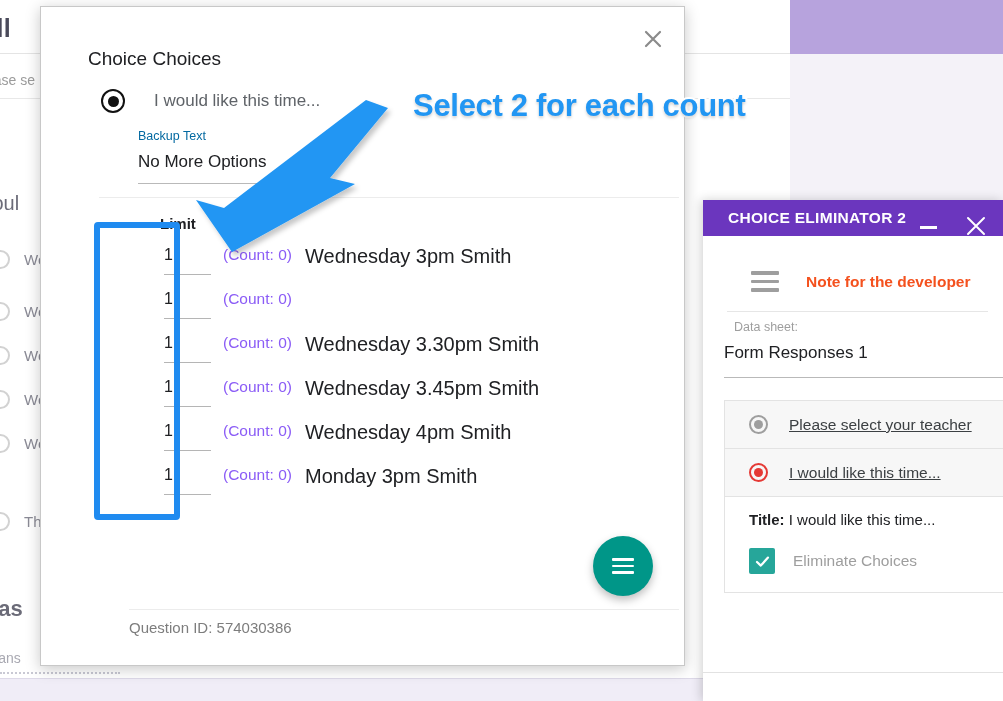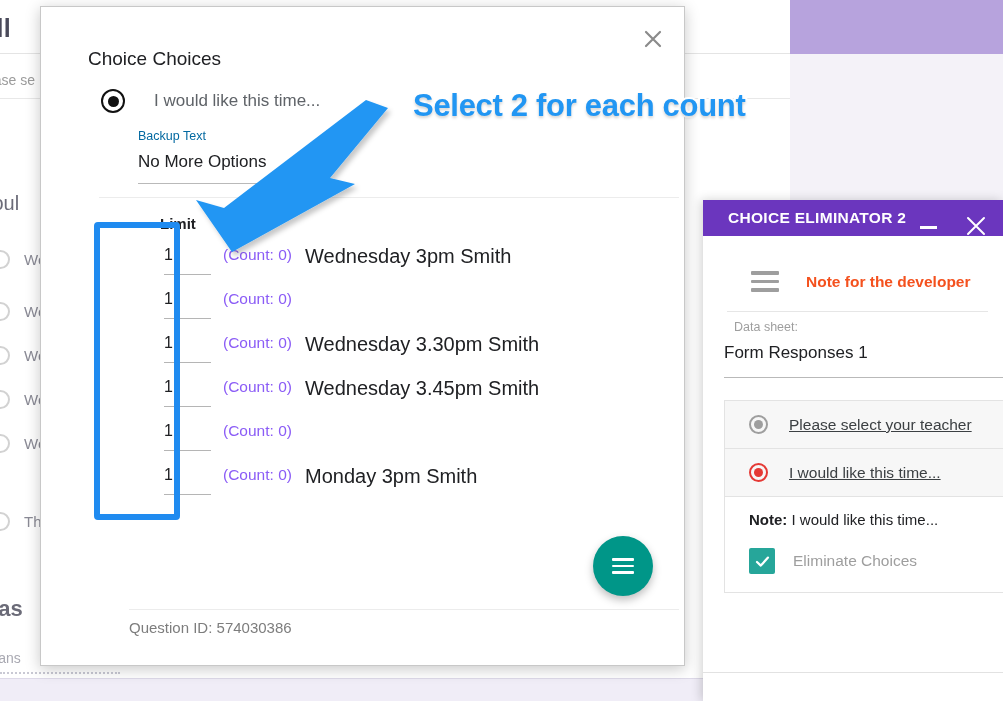--- a/index.html
+++ b/index.html
@@ -362,20 +362,21 @@
         <span class="count-cell">(Count: 0)</span>
         <span class="name-cell">Wednesday 3.45pm Smith</span>
       </div>
 
       <div class="row">
         <span class="limit-cell">
           <span class="limit-val">1</span>
           <span class="limit-line"></span>
         </span>
         <span class="count-cell">(Count: 0)</span>
+        <span class="name-cell">Wednesday 4pm Smith</span>
       </div>
 
       <div class="row">
         <span class="limit-cell">
           <span class="limit-val">1</span>
           <span class="limit-line"></span>
         </span>
         <span class="count-cell">(Count: 0)</span>
         <span class="name-cell">Monday 3pm Smith</span>
       </div>
@@ -441,21 +442,21 @@
       </div>
       <div class="sp-item selected">
         <span class="r-outer">
             <span class="r-inner"></span>
           </span>
         <span class="sp-item-label">I would like this time...</span>
       </div>
 
       <div class="sp-detail">
         <div class="sp-detail-title">
-          <b>Note:</b><span> I would like this time...</span>
+          <b>Title:</b><span> I would like this time...</span>
         </div>
         <div class="sp-check-row">
           <span class="sp-checkbox">
             <svg width="17" height="17" viewBox="0 0 17 17" aria-hidden="true">
               <path d="M3 9 L6.8 12.6 L14 4.6" stroke="#ffffff" stroke-width="2.2" fill="none" stroke-linecap="round" stroke-linejoin="round"></path>
             </svg>
           </span>
           <span class="sp-check-label">Eliminate Choices</span>
         </div>
       </div>

